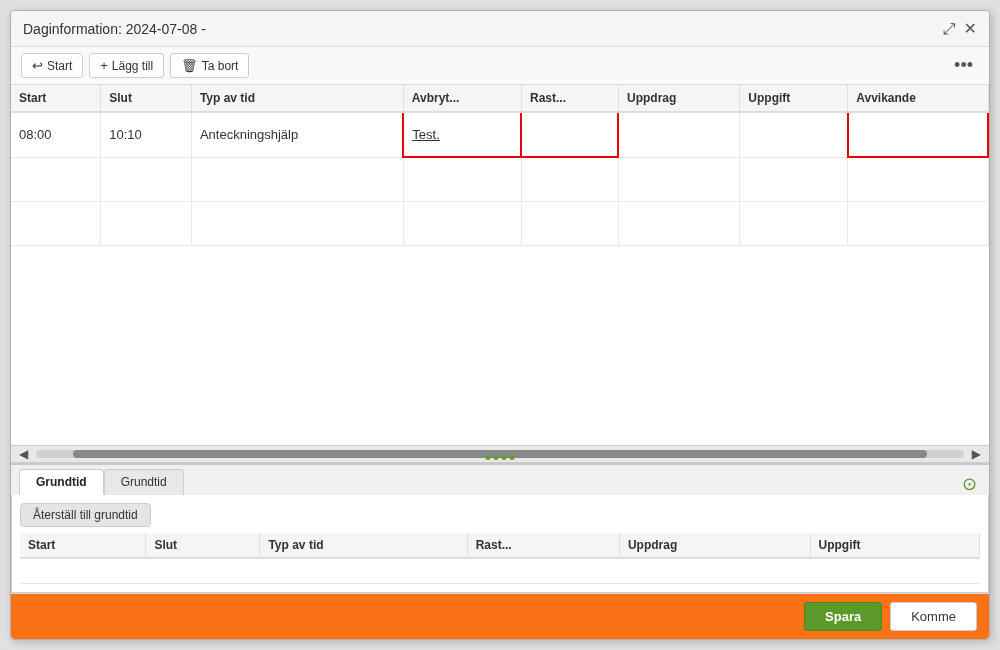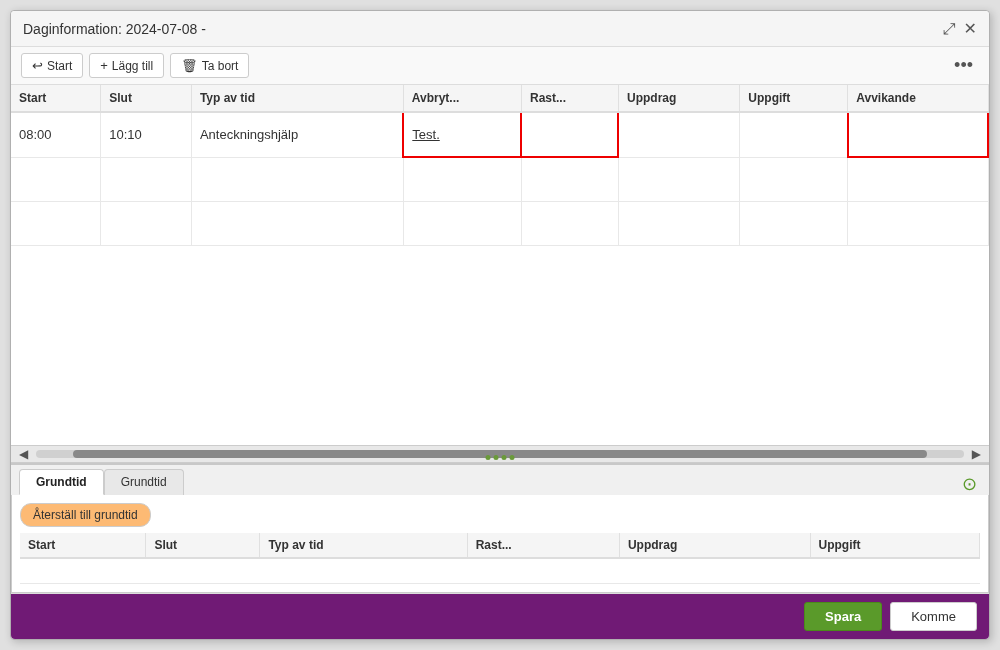--- a/index.html
+++ b/index.html
@@ -211,22 +211,22 @@
       border: 1px solid #ccc;
       border-top: none;
       padding: 8px;
     }
     .grundtid-action-bar {
       margin-bottom: 6px;
     }
     .reset-btn {
       padding: 4px 12px;
       border: 1px solid #ccc;
-      border-radius: 11px;
-      background: #fdba74;
+      border-radius: 4px;
+      background: #e5e5e5;
       cursor: pointer;
       font-size: 12px;
       color: #333;
     }
     .grundtid-table {
       width: 100%;
       border-collapse: collapse;
     }
     .grundtid-table th {
       background: #f5f5f5;
@@ -237,21 +237,21 @@
       font-weight: bold;
       font-size: 12px;
       color: #333;
     }
     .grundtid-table td {
       border-bottom: 1px solid #e8e8e8;
       padding: 5px 8px;
       font-size: 12px;
     }
     .footer {
-      background: #701a75;
+      background: #f97316;
       border-top: 1px solid #ddd;
       padding: 8px 12px;
       display: flex;
       justify-content: flex-end;
       gap: 8px;
       border-radius: 0 0 4px 4px;
     }
     .footer-btn {
       padding: 6px 20px;
       border-radius: 3px;

